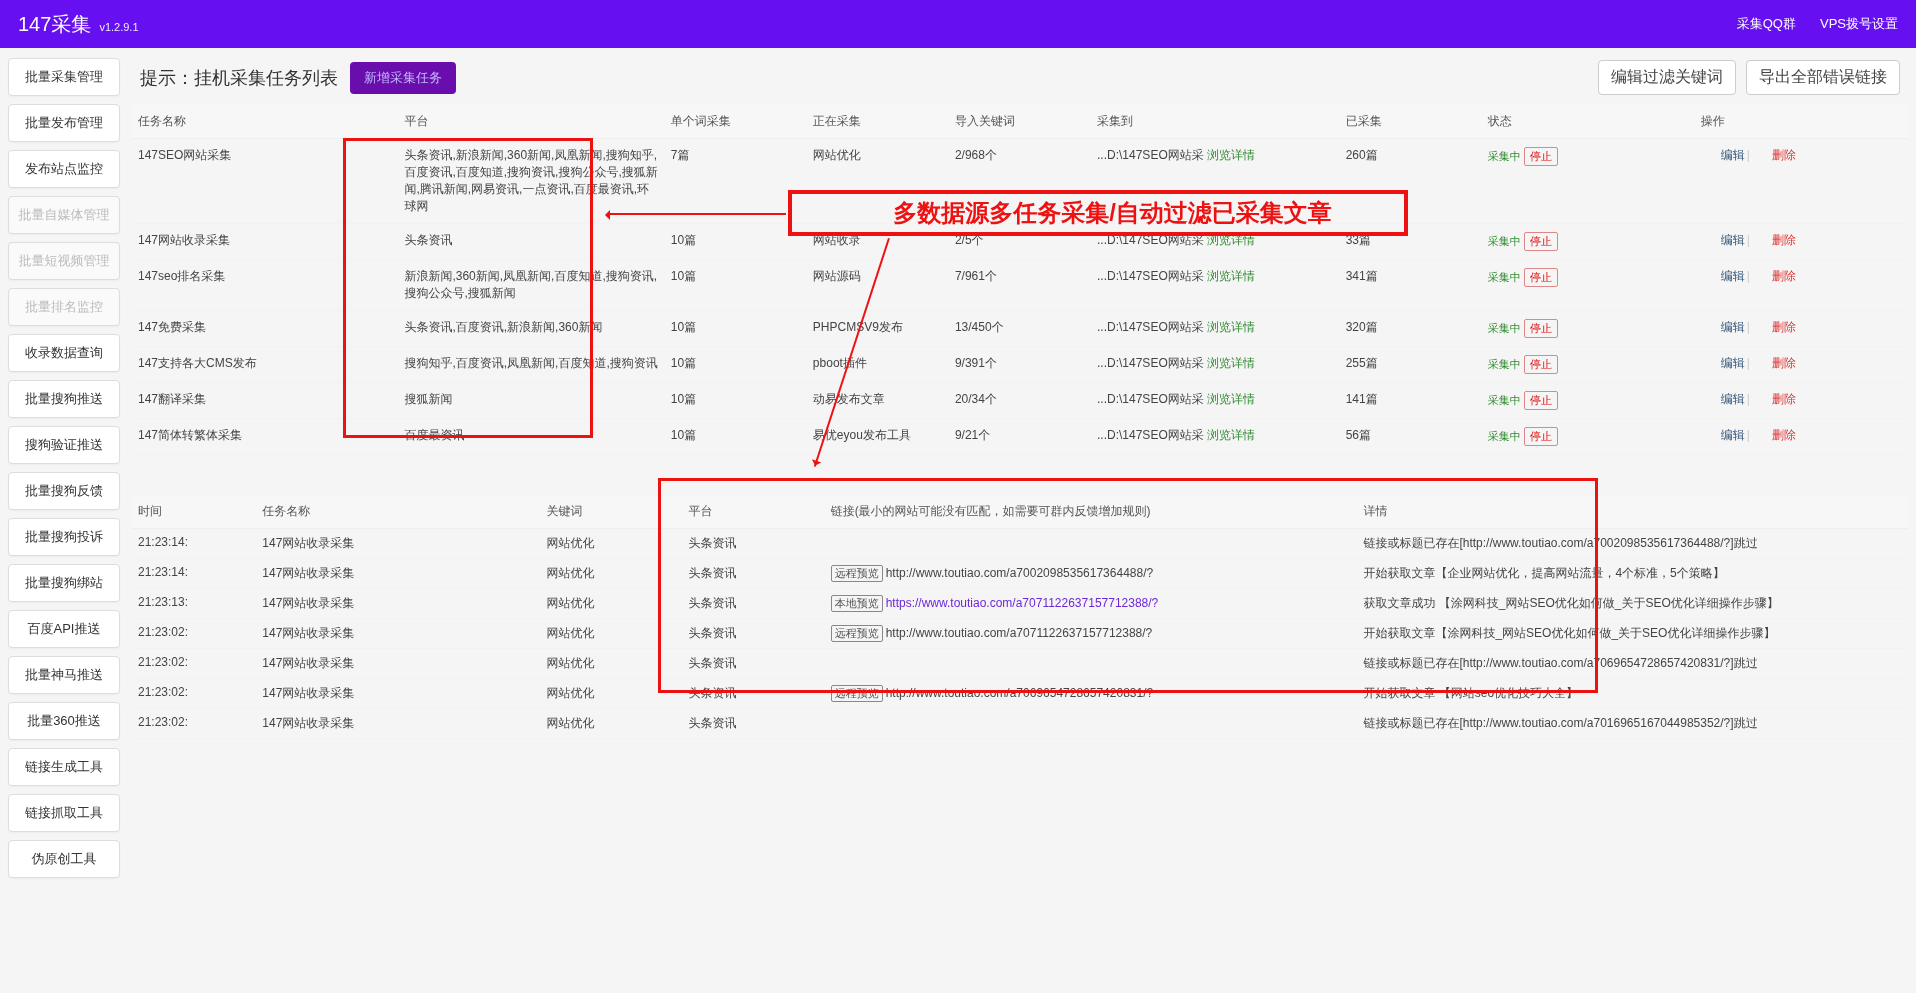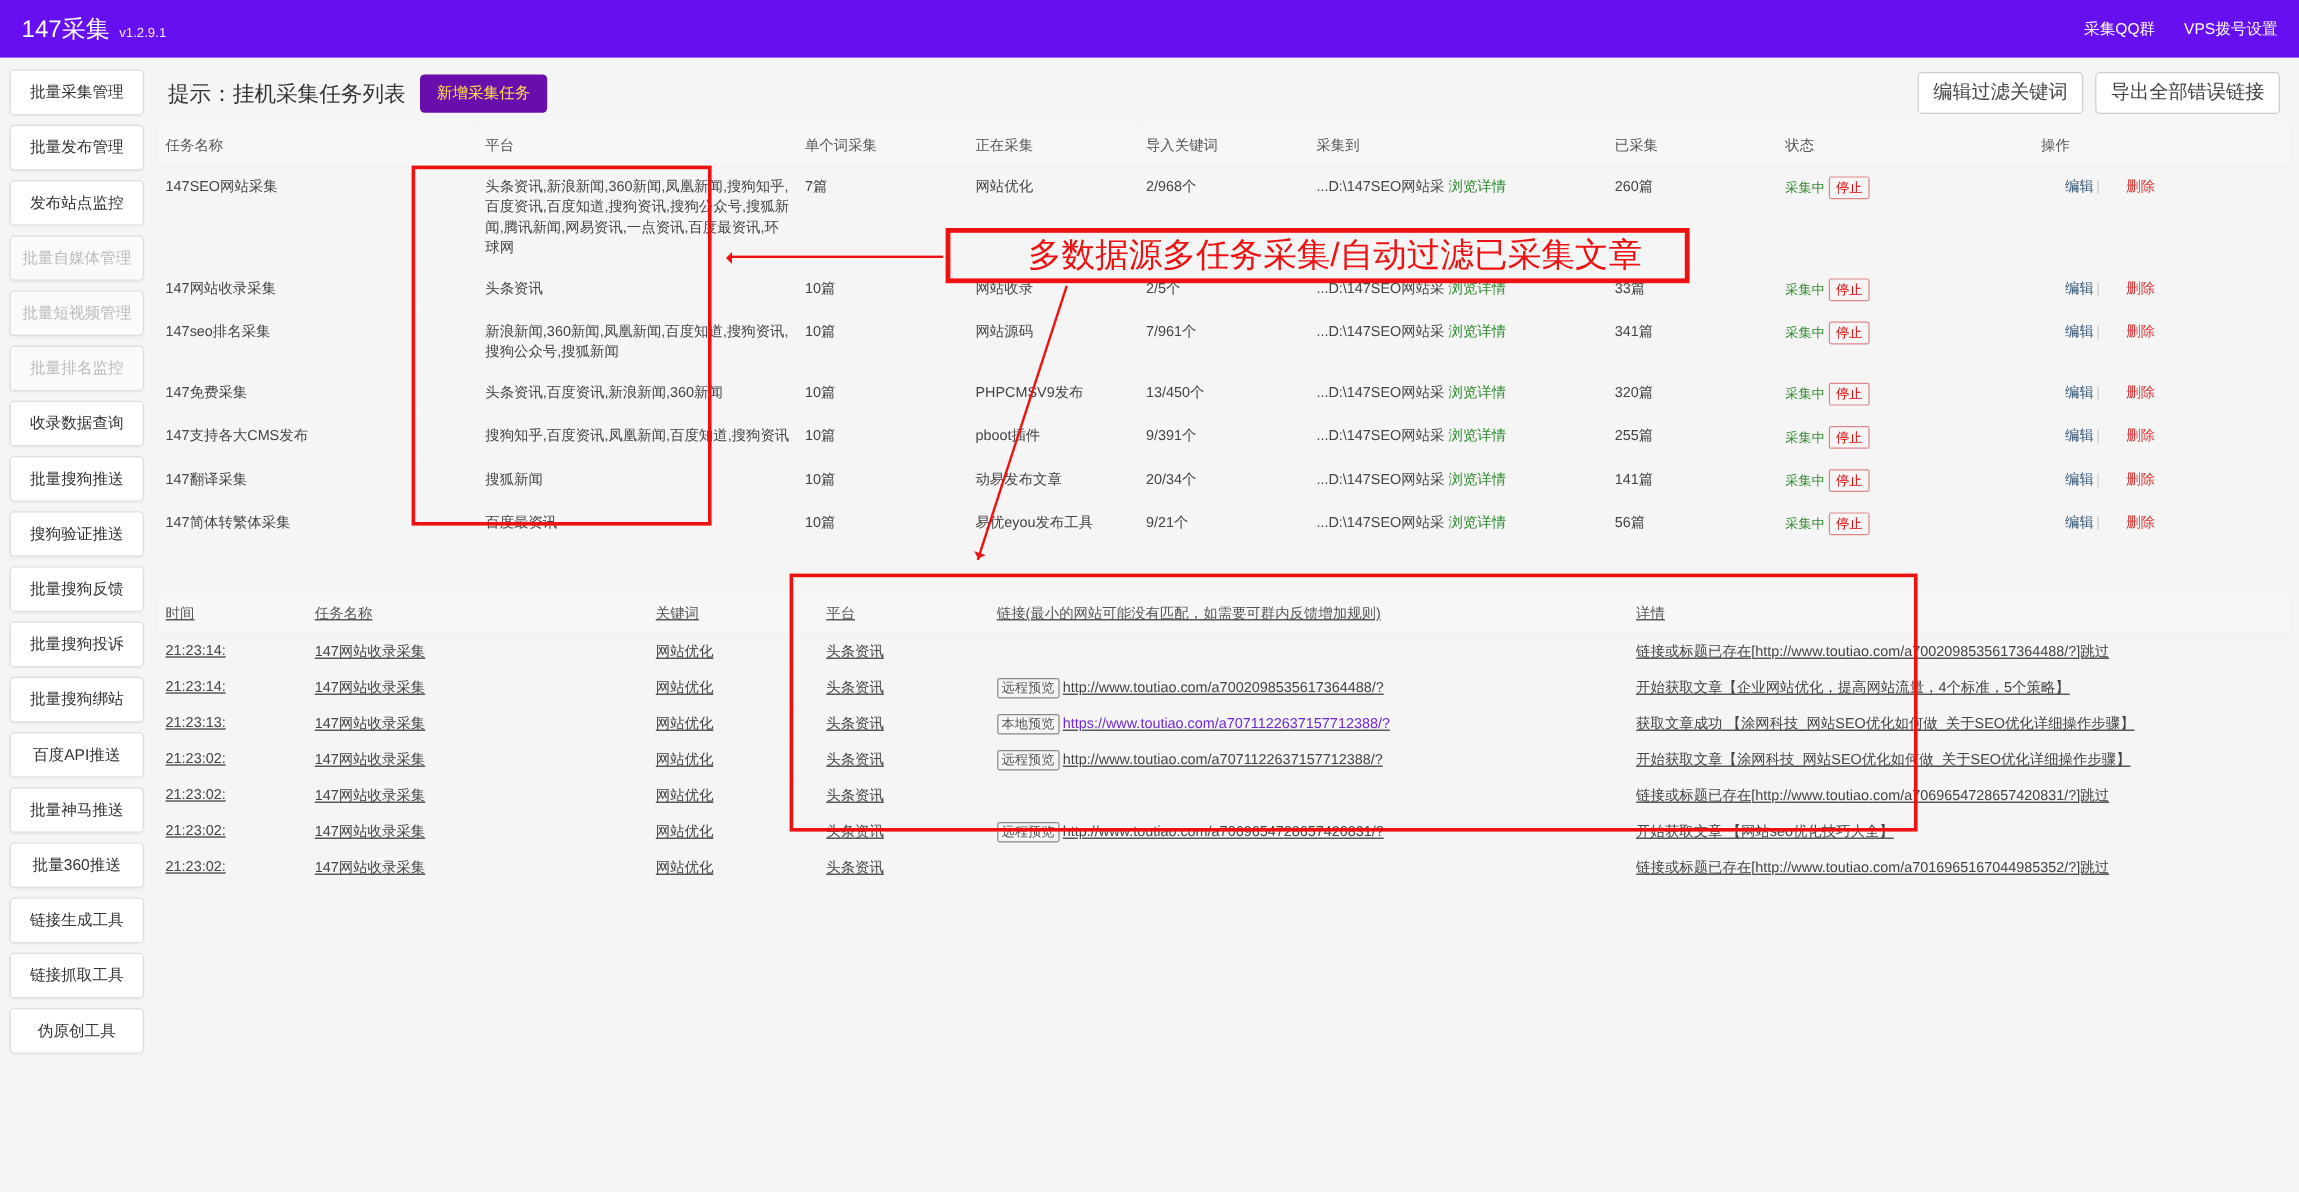--- a/index.html
+++ b/index.html
@@ -10,48 +10,48 @@
     .app-ver { font-size:11px; opacity:.9; }
     .topbar-right { display:flex; gap:24px; font-size:13px; }
     .topbar-right span { cursor:pointer; }
     .page { display:flex; height:calc(100vh - 48px); }
     .sidebar { width:128px; padding:10px 8px; display:flex; flex-direction:column; gap:8px; overflow:auto; }
     .side-btn { background:#fff; border:1px solid #ddd; border-radius:4px; padding:9px 4px; text-align:center; font-size:13px; color:#333; cursor:pointer; box-shadow:0 1px 2px rgba(0,0,0,.04); }
     .side-btn.dis { color:#bbb; background:#fafafa; }
     .main { flex:1; position:relative; overflow:auto; padding:0 8px 8px 4px; }
     .panel-head { display:flex; align-items:center; gap:12px; padding:12px 8px 10px; }
     .panel-title { font-size:18px; color:#333; }
-    .btn-primary { background:#6a0dad; color:#fde047; border:none; border-radius:4px; padding:7px 14px; font-size:13px; cursor:pointer; }
+    .btn-primary { background:#6a0dad; color:#c4b5fd; border:none; border-radius:4px; padding:7px 14px; font-size:13px; cursor:pointer; }
     .btn-outline { background:#fff; border:1px solid #ccc; color:#444; border-radius:4px; padding:6px 12px; font-size:16px; cursor:pointer; }
     .tool-right { display:flex; gap:10px; margin-left:auto; }
     table { width:100%; border-collapse:collapse; }
     th { text-align:left; font-weight:500; font-size:12px; color:#555; padding:8px 6px; background:#f7f7f7; border-bottom:1px solid #eee; }
     td { padding:8px 6px; font-size:12px; color:#444; vertical-align:top; border-bottom:1px solid #f2f2f2; }
     .lnk-green { color:#2e8b2e; cursor:pointer; }
     .status-run { color:#2e8b2e; font-size:11px; }
     .stop-btn { color:#d00; border:1px solid #d88; padding:1px 5px; font-size:11px; border-radius:2px; cursor:pointer; display:inline-block; }
     .op a { color:#357; cursor:pointer;margin-left:20px; }
     .op .del { color:#d33; }
     .sep { color:#ccc; margin:0 2px; }
     .badge-box { border:1px solid #888; padding:0 3px; font-size:11px; color:#555; border-radius:2px; margin-right:3px; display:inline-block; }
     .badge-green-txt { color:#6d28d9; }
     .log-table td { padding:6px 6px; }
-    .callout-box { position:absolute; border:4px solid #e11; background:rgba(255,255,255,0); color:#e11; font-size:28px; font-weight:400; display:flex; align-items:center; justify-content:center;padding-left:29px; }
+    .callout-box { position:absolute; border:4px solid #e11; background:rgba(255,255,255,0); color:#e11; font-size:24px; font-weight:700; display:flex; align-items:center; justify-content:center;padding-left:29px; }
     .redrect { position:absolute; border:3px solid #e11; pointer-events:none; }
     .arrow-h { position:absolute; height:0; border-top:2px solid #e11; }
     .arrow-h::before{ content:""; position:absolute; left:-8px; top:-5px; border:5px solid transparent; border-right-color:#e11;}
     .arrow-diag { position:absolute; width:2px; background:#e11; transform-origin:top left; }
     .arrow-diag::after{ content:""; position:absolute; left:-4px; bottom:-4px; border:5px solid transparent; border-top-color:#e11;}
     
     .t1 col.c1{width:15%}.t1 col.c2{width:15%}.t1 col.c3{width:8%}.t1 col.c4{width:8%}.t1 col.c5{width:8%}.t1 col.c6{width:14%}.t1 col.c7{width:8%}.t1 col.c8{width:12%}.t1 col.c9{width:12%}
     
     .t2 col.l1{width:7%}.t2 col.l2{width:16%}.t2 col.l3{width:8%}.t2 col.l4{width:8%}.t2 col.l5{width:30%}.t2 col.l6{width:31%}
     .topbar { background:#6a0dad;gap:45px; }
     .topbar { background:#6610f2; }
-    .scroll-x { overflow-x:auto;text-decoration:underline; }
+    .scroll-x { overflow-x:auto; }
     .scroll-x::-webkit-scrollbar{height:12px}
     .scroll-x::-webkit-scrollbar-thumb{background:#ccc}
   </style>
 </head>
 <body>
 
 <div class="topbar">
   <div class="topbar-left">
     <span class="app-title">147采集</span>
     <span class="app-ver">v1.2.9.1</span>

